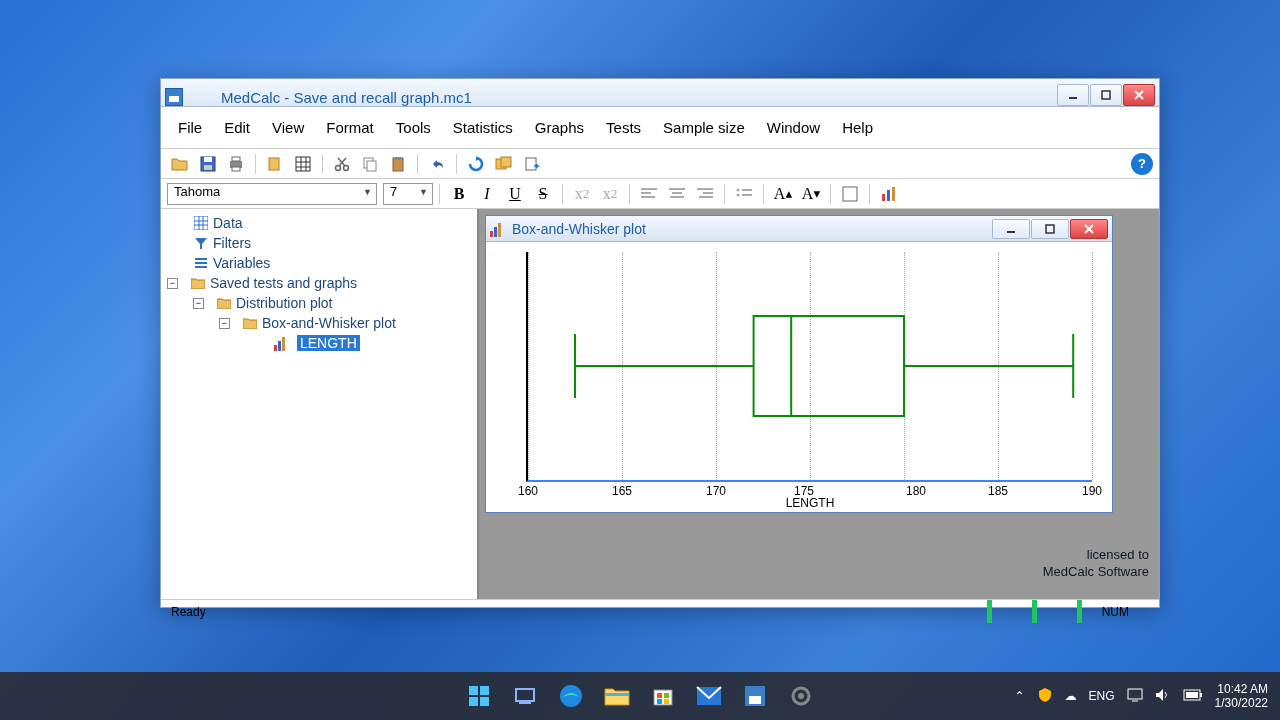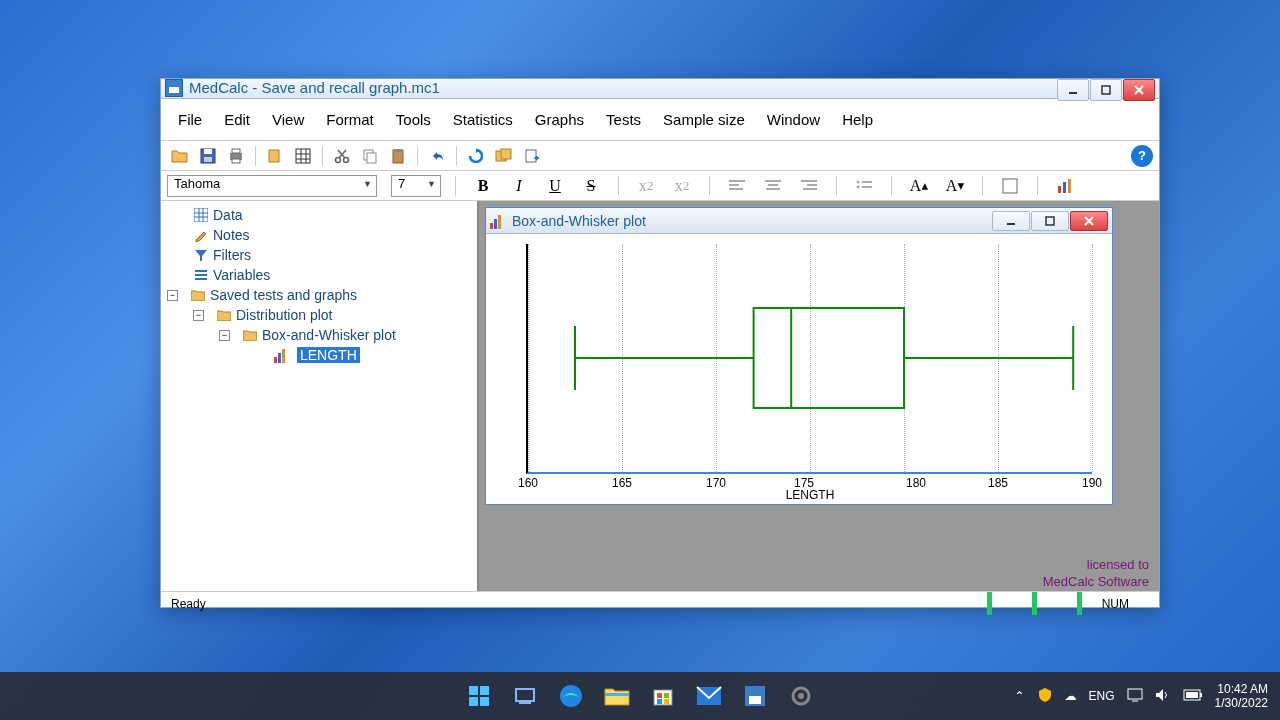--- a/index.html
+++ b/index.html
@@ -13,26 +13,27 @@
 }
 .window {
   position: absolute;
   left: 160px; top: 78px;
   width: 1000px; height: 530px;
   background: #fff;
   border: 1px solid #8da6c4;
   box-shadow: 0 4px 20px rgba(0,0,0,0.3);
 }
 .titlebar {
-  height: 20px;
+  height: 28px;
   background: linear-gradient(to bottom, #f4f8ff 0%, #dce8f8 100%);
   border-bottom: 1px solid #a8b8d0;
   display: flex;
-  align-items: flex-start;
+  align-items: flex-end;
   padding: 0 4px;
+  gap: 32px;
 }
 .app-icon {
   width: 18px; height: 18px;
   background: #3a7fc8;
   border: 1px solid #1e5ca8;
   margin-right: 6px;
   position: relative;
 }
 .app-icon::after {
   content: "";
@@ -85,21 +86,21 @@
   color: #fff;
   display: flex; align-items: center; justify-content: center;
   font-weight: bold;
   cursor: pointer;
 }
 .fmtbar {
   height: 30px;
   display: flex;
   align-items: center;
   padding: 0 6px;
-  gap: 10px;
+  gap: 2px;
   border-bottom: 1px solid #ccc;
 }
 .font-sel {
   width: 210px; height: 22px;
   border: 1px solid #999;
   padding: 0 20px 0 6px;
   background: #fff;
   position: relative;
 }
 .size-sel {
@@ -225,23 +226,23 @@
   position: absolute;
   bottom: -30px;
   left: 50%;
   transform: translateX(-50%);
   font-size: 12px;
 }
 .whisker-line { stroke: #0a8a0a; stroke-width: 2; fill: none; }
 .box-rect { stroke: #0a8a0a; stroke-width: 2; fill: none; }
 .license {
   position: absolute;
-  right: 10px; bottom: 0;
+  right: 10px; bottom: 18px;
   text-align: right;
-  color: #701a75;
+  color: #0f172a;
   font-size: 13px;
   line-height: 1.3;
 }
 .statusbar {
   height: 24px;
   border-top: 1px solid #ccc;
   display: flex;
   align-items: center;
   padding: 0 10px;
   font-size: 12px;
@@ -469,29 +470,20 @@
         <span class="tree-icon">
             <svg width="14" height="14" viewBox="0 0 14 14">
               <rect x="0" y="0" width="14" height="14" fill="#fff" stroke="#3070c0"></rect>
               <line x1="0" y1="5" x2="14" y2="5" stroke="#3070c0"></line>
               <line x1="0" y1="9" x2="14" y2="9" stroke="#3070c0"></line>
               <line x1="5" y1="0" x2="5" y2="14" stroke="#3070c0"></line>
               <line x1="9" y1="0" x2="9" y2="14" stroke="#3070c0"></line>
             </svg>
           </span>
         <span class="tree-label">Data</span>
-      </div>
-      <div class="tree-item">
-        <span class="indent"></span>
-        <span class="tree-icon">
-            <svg width="14" height="14" viewBox="0 0 14 14">
-              <path d="M2 12 L10 4 L12 6 L4 14 L2 14 Z" fill="#e0a040" stroke="#b07020"></path>
-            </svg>
-          </span>
-        <span class="tree-label">Notes</span>
       </div>
       <div class="tree-item">
         <span class="indent"></span>
         <span class="tree-icon">
             <svg width="14" height="14" viewBox="0 0 14 14">
               <path d="M1 2 L13 2 L8 8 L8 13 L6 13 L6 8 Z" fill="#3070c0"></path>
             </svg>
           </span>
         <span class="tree-label">Filters</span>
       </div>

